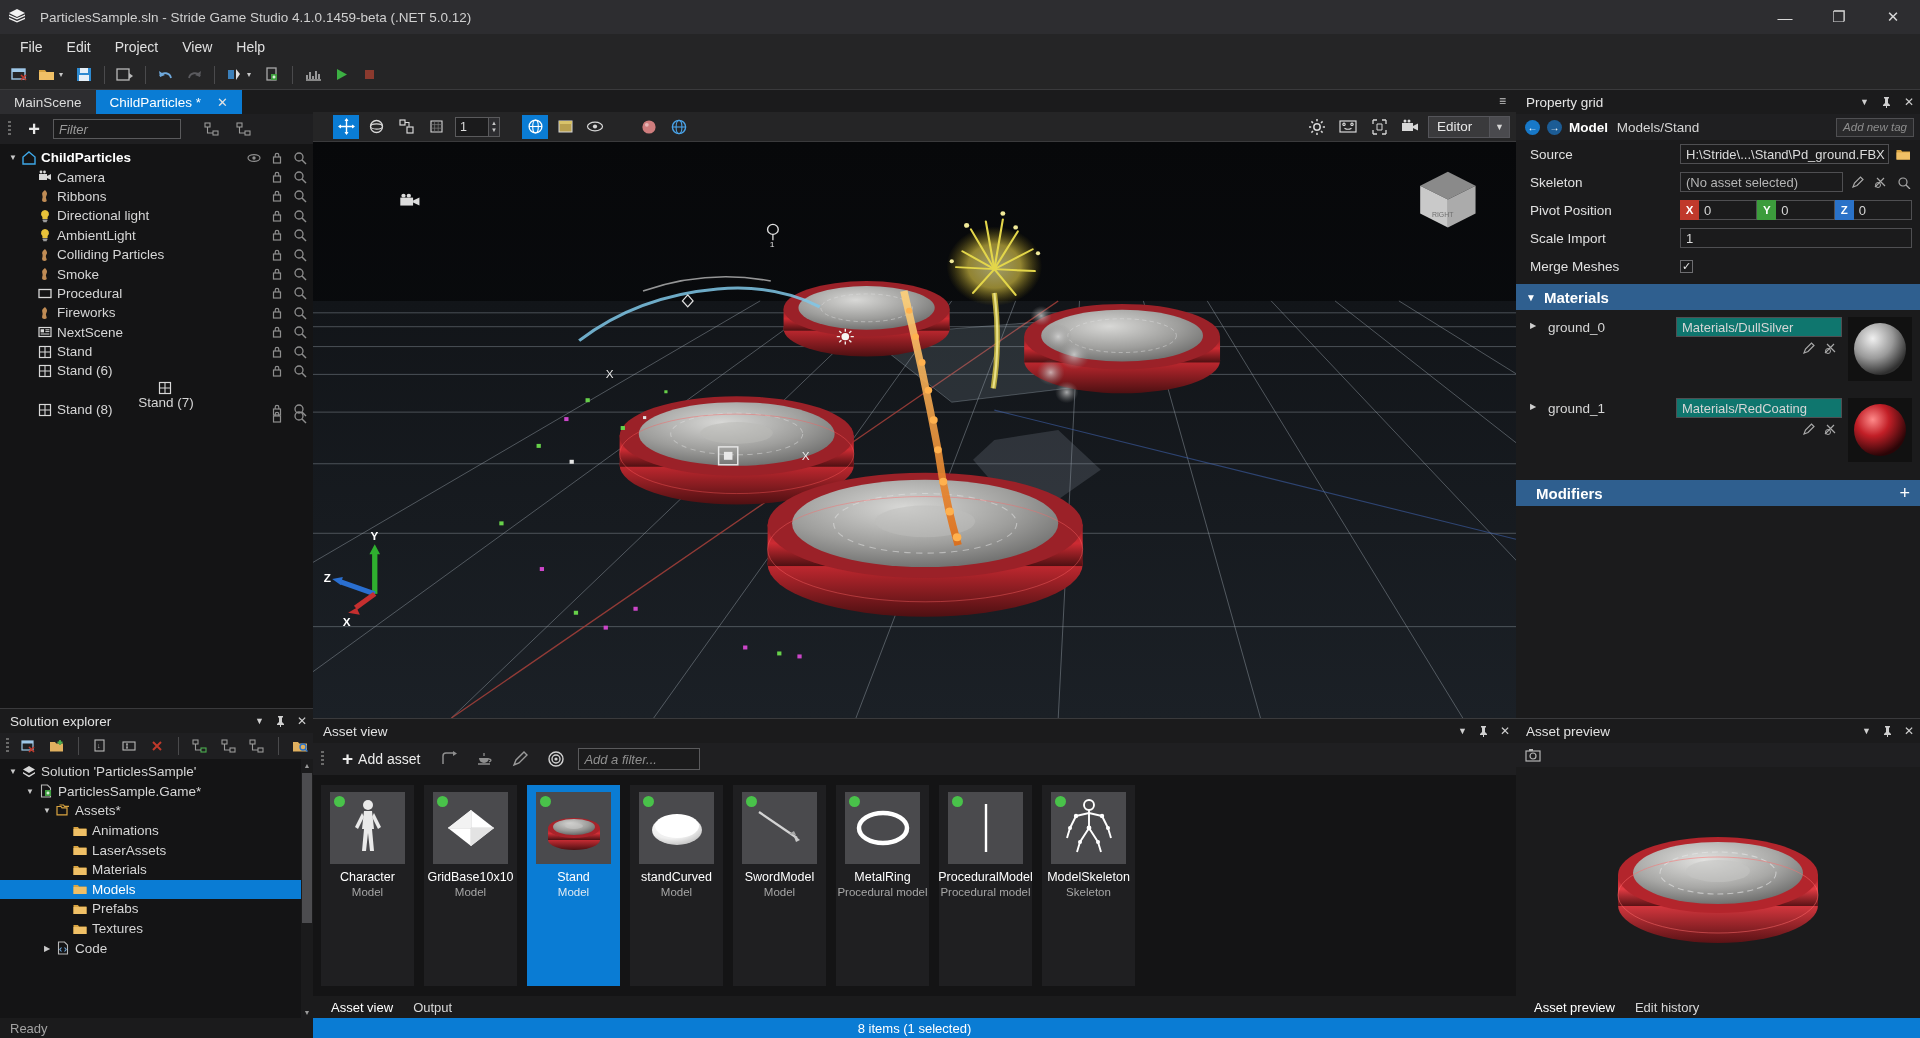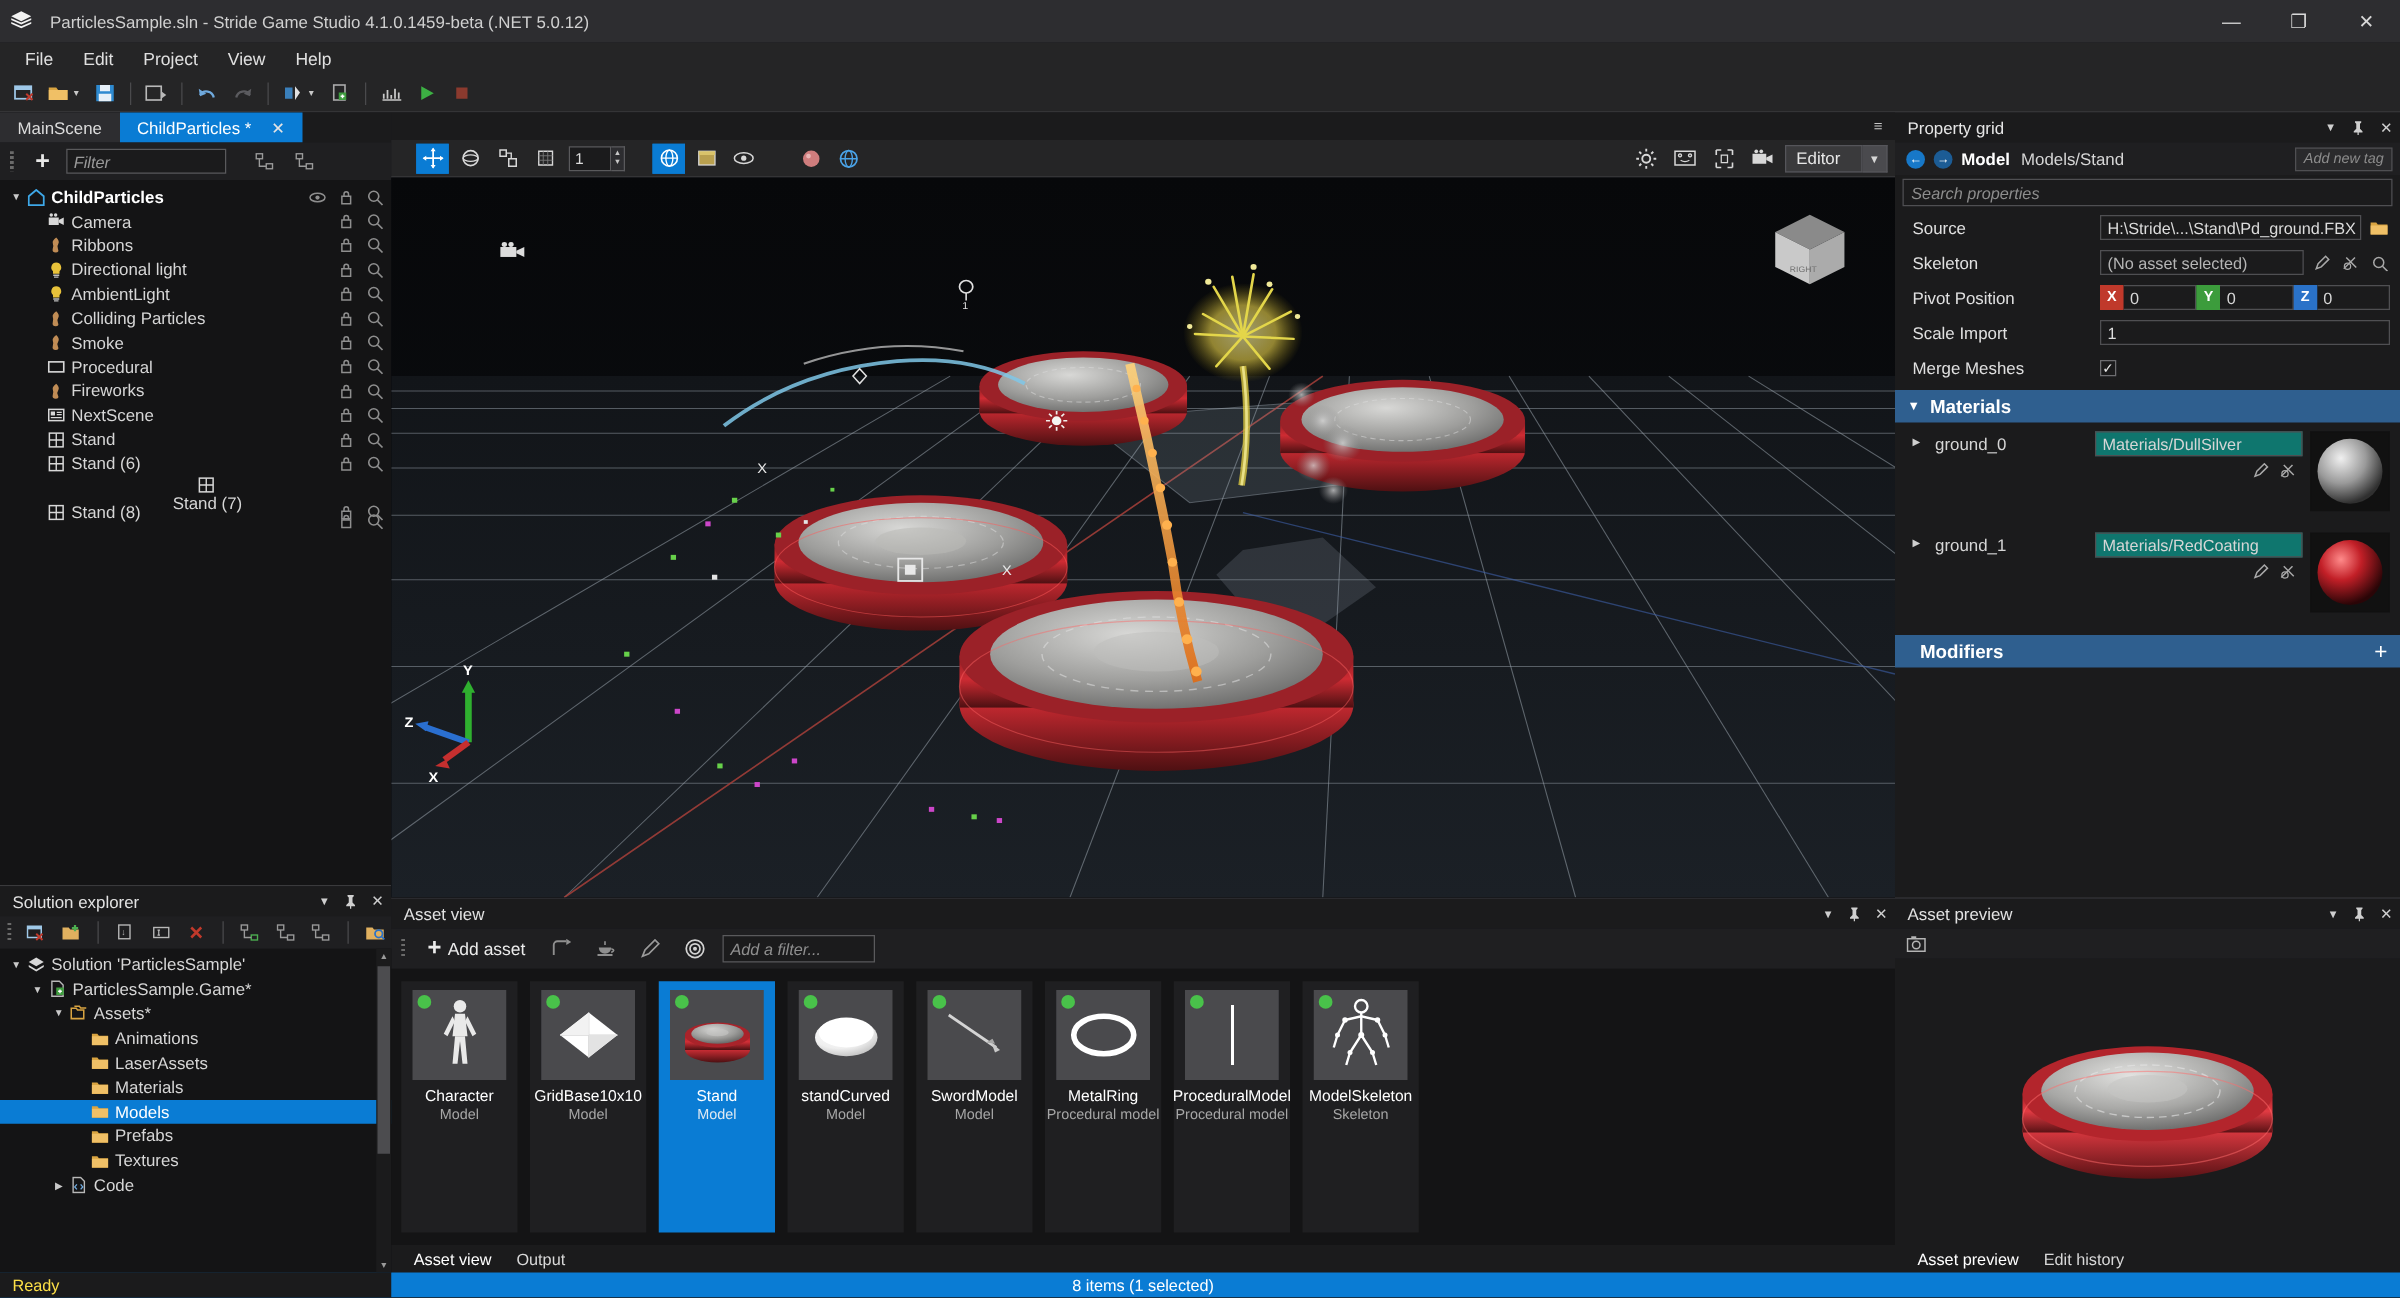--- a/index.html
+++ b/index.html
@@ -152,21 +152,21 @@
               align-items:center; padding:0 5px;}
   .maticons { display:flex; gap:8px; justify-content:flex-end; padding-right:4px;}
   .matthumb { width:64px; height:64px; flex:none; background:#111; display:flex; align-items:center; justify-content:center;}
 
   .preview-panel { height:300px; display:flex; flex-direction:column; flex:none; border-top:1px solid #3a3a3c;}
   .preview-toolbar { height:24px; display:flex; align-items:center; padding-left:9px; background:#1f1f21; flex:none;}
   .preview-body { flex:1; background:#1b1b1c; display:flex; align-items:center; justify-content:center; overflow:hidden;}
 
   
   .statusbar { height:20px; background:#0a7cd4; display:flex; align-items:center; flex:none; font-size:13px; color:#fff;}
-  .sb-left { width:313px; padding-left:10px; background:#1b1b1c; height:20px; display:flex; align-items:center; color:#fde047;}
+  .sb-left { width:313px; padding-left:10px; background:#1b1b1c; height:20px; display:flex; align-items:center; color:#a3a3a3;}
   .sb-mid { flex:1; display:flex; align-items:center; justify-content:center; }
 
   svg { display:block; }
 </style>
 </head>
 <body>
 
 <div class="app">
 
   <div class="titlebar">
@@ -1388,21 +1388,20 @@
       <div class="pg-navbar">
         <span class="navcirc">←</span>
         <span class="navcirc" style="background:#1c5c95">→</span>
         <span class="pg-title">
           <b>Model</b>
           <span style="margin-left:5px">Models/Stand</span>
         </span>
         <span class="addnew">Add new tag</span>
       </div>
 
-      <div class="pg-search">Search properties</div>
 
       <div class="pg-body">
 
         <div class="prow">
           <div class="plabel">Source</div>
           <div class="pfield">H:\Stride\...\Stand\Pd_ground.FBX</div>
           <div class="picon">
             <svg width="15" height="13" viewBox="0 0 15 13">
                 <path d="M0.5 2 h4.5 l1.2 1.6 H14 v8 H0.5 Z" fill="#d9a441"></path>
                 <path d="M0.5 4.4 h13.5 v7.2 H0.5 Z" fill="#f0c066"></path>

